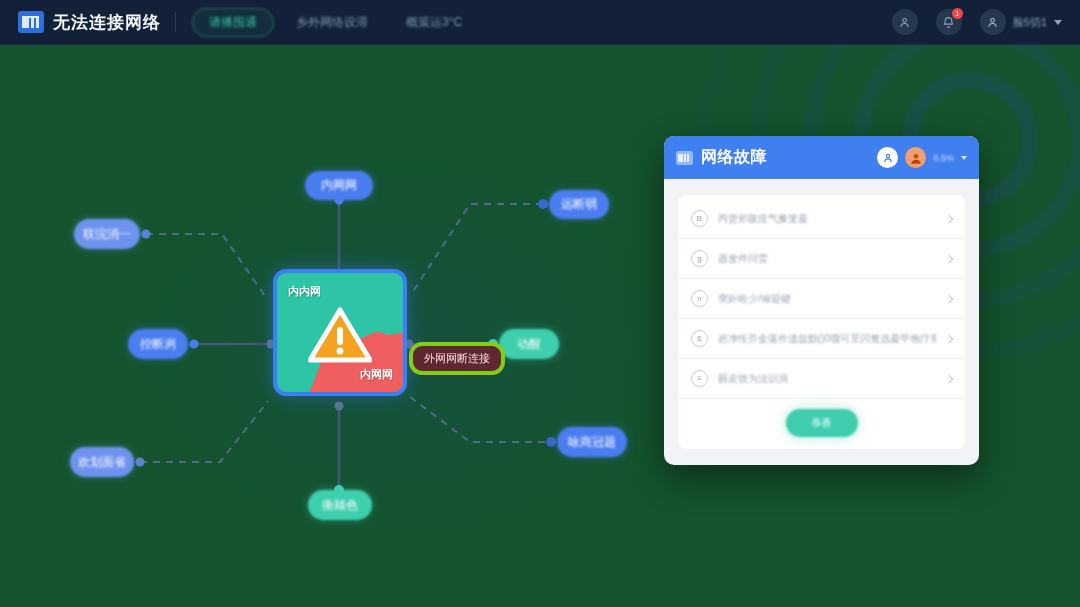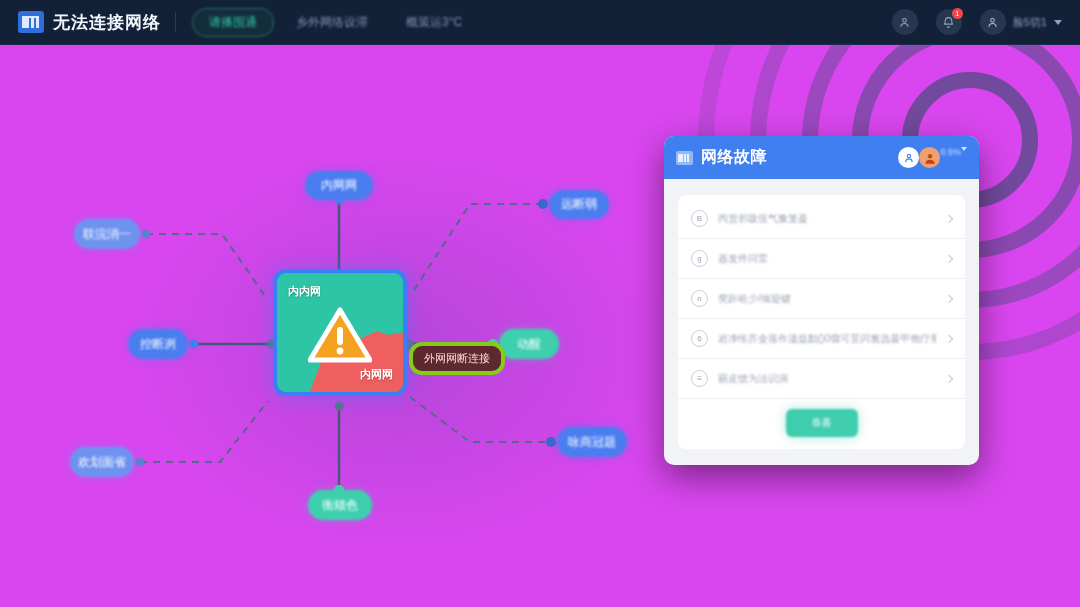--- a/index.html
+++ b/index.html
@@ -5,21 +5,21 @@
   * { box-sizing: border-box; margin: 0; padding: 0; }
   html, body {
     width: 1080px; height: 607px;
     background: #07152b;
     font-family: "Liberation Sans", "DejaVu Sans", sans-serif;
     overflow: hidden;
   }
   #app {
     position: relative;
     width: 1080px; height: 607px;
-    background: #d946ef;
+    background: #14532d;
     overflow: hidden;
     padding-left: 8px;
   }
 
   
   .bg-rings {
     position: absolute;
     right: -120px; top: -150px;
     width: 520px; height: 520px;
     pointer-events: none;
@@ -241,21 +241,21 @@
   .panel-logo i:nth-child(2){ left:8px; top:3px; width:2px; height:8px; }
   .panel-logo i:nth-child(3){ left:11px;top:3px; width:2px; height:8px; }
   .panel-title {
     color: #ffffff;
     font-size: 16px;
     font-weight: 700;
     letter-spacing: 0.5px;
   }
   .panel-head-right {
     margin-left: auto;
-    display: flex; align-items: flex-start; gap: 0;
+    display: flex; align-items: center; gap: 7px;
   }
   .avatar-w {
     width: 21px; height: 21px; border-radius: 50%;
     background: #ffffff;
     display: flex; align-items: center; justify-content: center;
     cursor: pointer;
   }
   .avatar-o {
     width: 21px; height: 21px; border-radius: 50%;
     background: #f0a070;
@@ -322,21 +322,21 @@
   .cta-wrap {
     margin-top: auto;
     display: flex; justify-content: center;
     padding-top: 10px;
   }
   .cta {
     background: #3fcdae;
     color: #ffffff;
     font-size: 10px;
     padding: 7px 26px;
-    border-radius: 6px;
+    border-radius: 14px;
     border: none;
     filter: blur(0.8px);
     box-shadow: 0 0 12px rgba(63,205,174,0.45);
     cursor: pointer;
     font-family: inherit;
   }
 </style>
 </head>
 <body>
 

